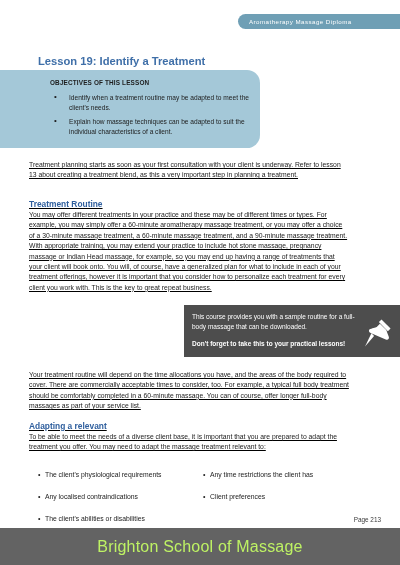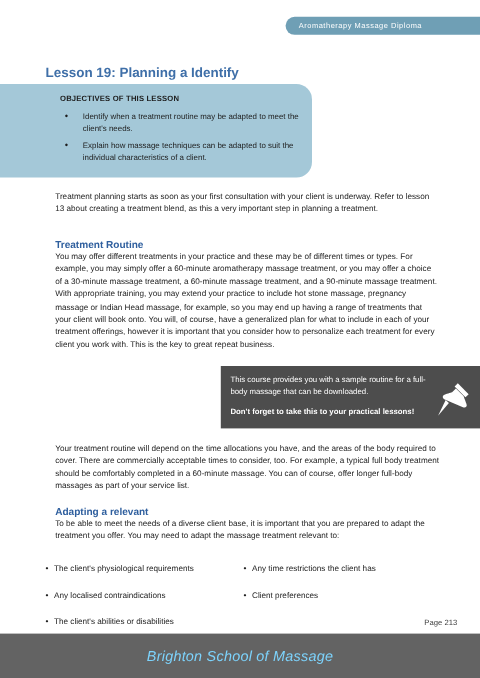--- a/index.html
+++ b/index.html
@@ -85,22 +85,23 @@
     position: absolute;
     left: 4px;
     top: -1px;
     font-size: 8px;
     color: #1d1d1d;
   }
 
   
   .body-col {
     position: absolute;
-    left: 46px;
+    left: 29px;
     width: 320px;
+    text-decoration: underline;
   }
   p.body-text {
     margin: 0;
     font-size: 6.8px;
     line-height: 10.4px;
     color: #222222;
     text-align: left;
   }
   h3.section-heading {
     margin: 0;
@@ -196,34 +197,33 @@
     left: 0;
     right: 0;
     top: 528px;
     height: 37px;
     background: #636363;
     display: flex;
     align-items: center;
     justify-content: center;
   }
   .footer-text {
-    color: #7dd3fc;
-    font-size: 12px;
+    color: #bef264;
+    font-size: 16px;
     letter-spacing: 0.2px;
-    font-style: italic;
   }
 </style>
 </head>
 <body>
 
 <div class="header-banner">
   <span class="header-banner-text">Aromatherapy Massage Diploma</span>
 </div>
 
-<h1 class="lesson-title">Lesson 19: Planning a Identify</h1>
+<h1 class="lesson-title">Lesson 19: Identify a Treatment</h1>
 
 <div class="objectives-box">
   <div class="objectives-heading">OBJECTIVES OF THIS LESSON</div>
   <ul class="objectives-list">
     <li>Identify when a treatment routine may be adapted to meet the client's needs.</li>
     <li>Explain how massage techniques can be adapted to suit the individual characteristics of a client.</li>
   </ul>
 </div>
 
 <div class="body-col p-intro">

